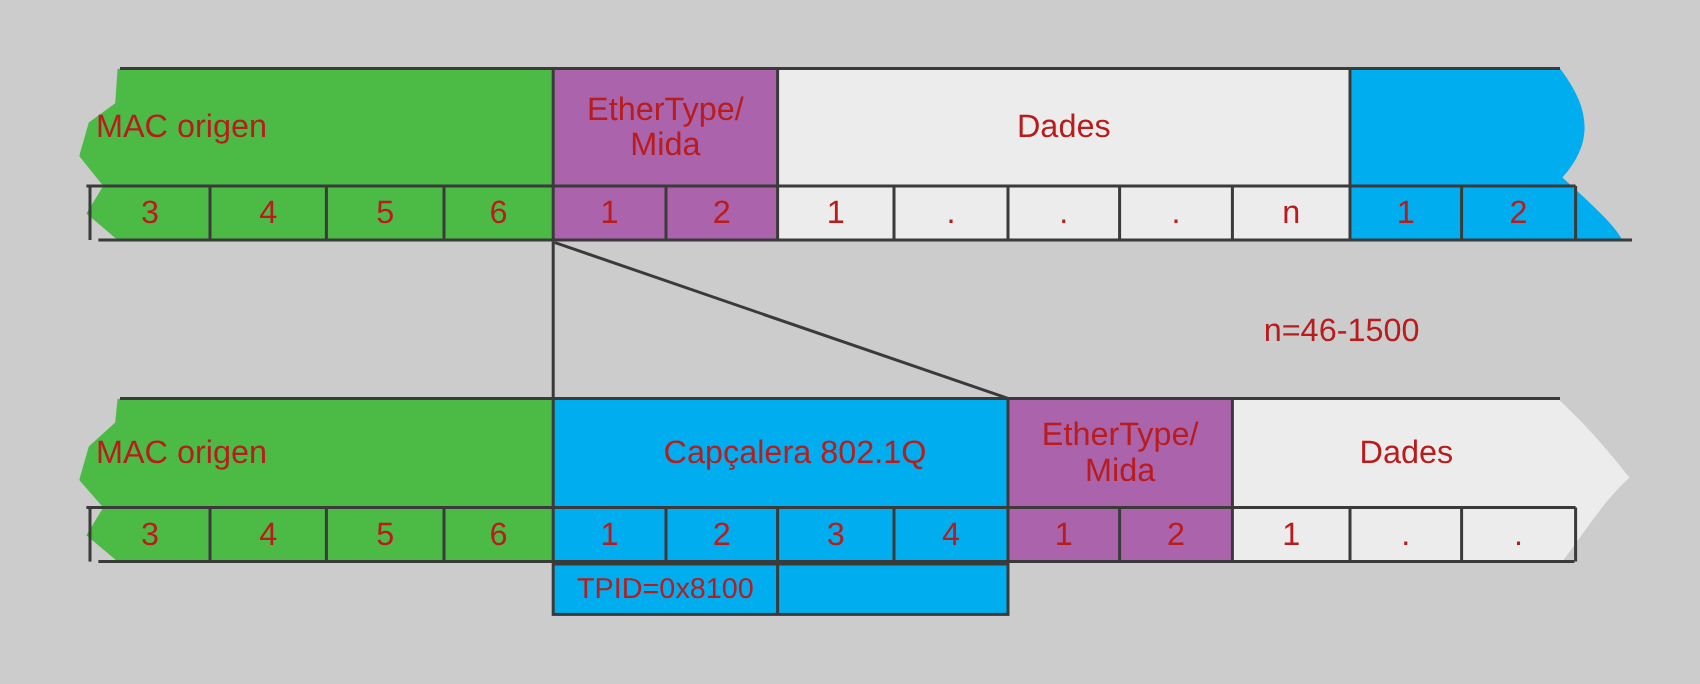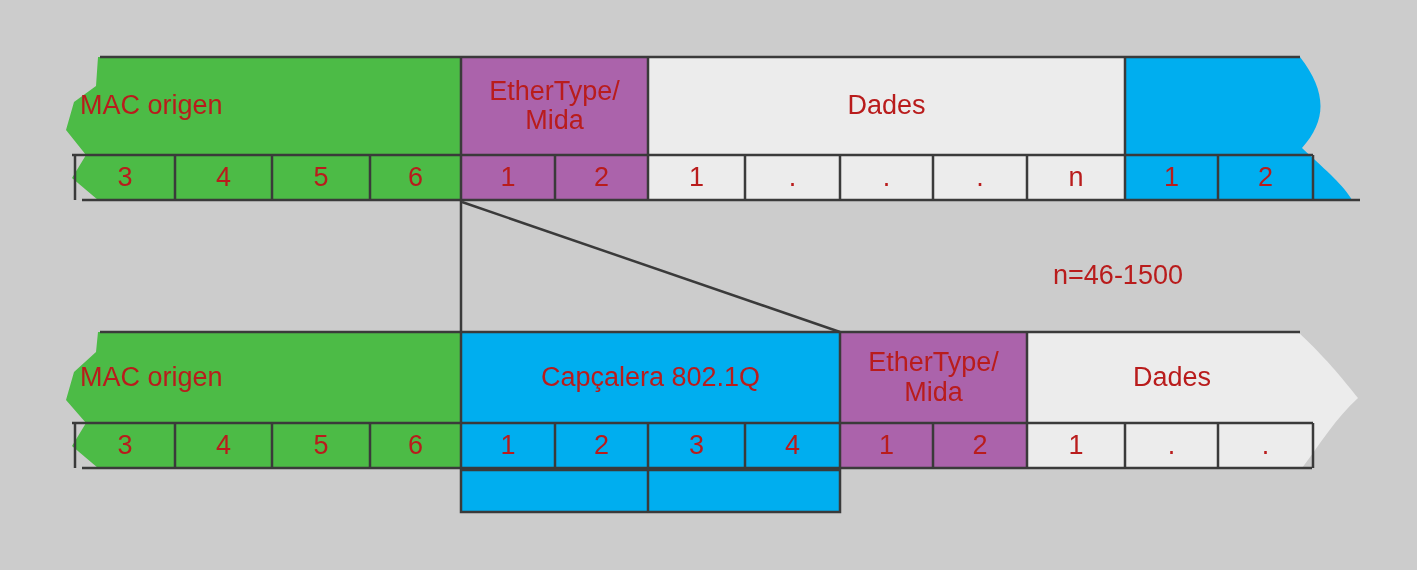--- a/index.html
+++ b/index.html
@@ -172,21 +172,21 @@
   <div class="lbl lbl-byte hit" style="left:933px;  top:155px; width:94px; height:45px;">.</div>
   <div class="lbl lbl-byte hit" style="left:1027px; top:155px; width:98px; height:45px;">n</div>
 
   <div class="lbl lbl-byte hit" style="left:1125px; top:155px; width:93px; height:45px;">1</div>
   <div class="lbl lbl-byte hit" style="left:1218px; top:155px; width:95px; height:45px;">2</div>
 
   <div class="lbl lbl-note" style="left:1000px; top:212px; width:236px; height:40px;margin-top:44px;">n=46-1500</div>
 
   <div class="lbl lbl-big" style="left:80px; top:332px; width:360px; height:91px; justify-content:flex-start;">MAC origen</div>
 
-  <div class="lbl lbl-big" style="left:461px; top:332px; width:379px; height:91px;">Capçalera 802.1Q</div>
+  <div class="lbl lbl-big" style="left:461px; top:332px; width:379px; height:91px;padding-left:12px;">Capçalera 802.1Q</div>
 
   <div class="lbl lbl-big" style="left:840px; top:332px; width:187px; height:91px;">EtherType/
 Mida</div>
 
   <div class="lbl lbl-big" style="left:1027px; top:332px; width:290px; height:91px;">Dades</div>
 
   <div class="lbl lbl-byte hit" style="left:75px;  top:423px; width:100px; height:45px;">3</div>
   <div class="lbl lbl-byte hit" style="left:175px; top:423px; width:97px;  height:45px;">4</div>
   <div class="lbl lbl-byte hit" style="left:272px; top:423px; width:98px;  height:45px;">5</div>
   <div class="lbl lbl-byte hit" style="left:370px; top:423px; width:91px;  height:45px;">6</div>
@@ -196,14 +196,15 @@
   <div class="lbl lbl-byte hit" style="left:648px; top:423px; width:97px; height:45px;">3</div>
   <div class="lbl lbl-byte hit" style="left:745px; top:423px; width:95px; height:45px;">4</div>
 
   <div class="lbl lbl-byte hit" style="left:840px; top:423px; width:93px; height:45px;">1</div>
   <div class="lbl lbl-byte hit" style="left:933px; top:423px; width:94px; height:45px;">2</div>
 
   <div class="lbl lbl-byte hit" style="left:1027px; top:423px; width:98px; height:45px;">1</div>
   <div class="lbl lbl-byte hit" style="left:1125px; top:423px; width:93px; height:45px;">.</div>
   <div class="lbl lbl-byte hit" style="left:1218px; top:423px; width:95px; height:45px;">.</div>
 
+  <div class="lbl lbl-small hit" style="left:461px; top:470px; width:187px; height:42px;">TPID=0x8100</div>
 
 </div>
 
 </body></html>

